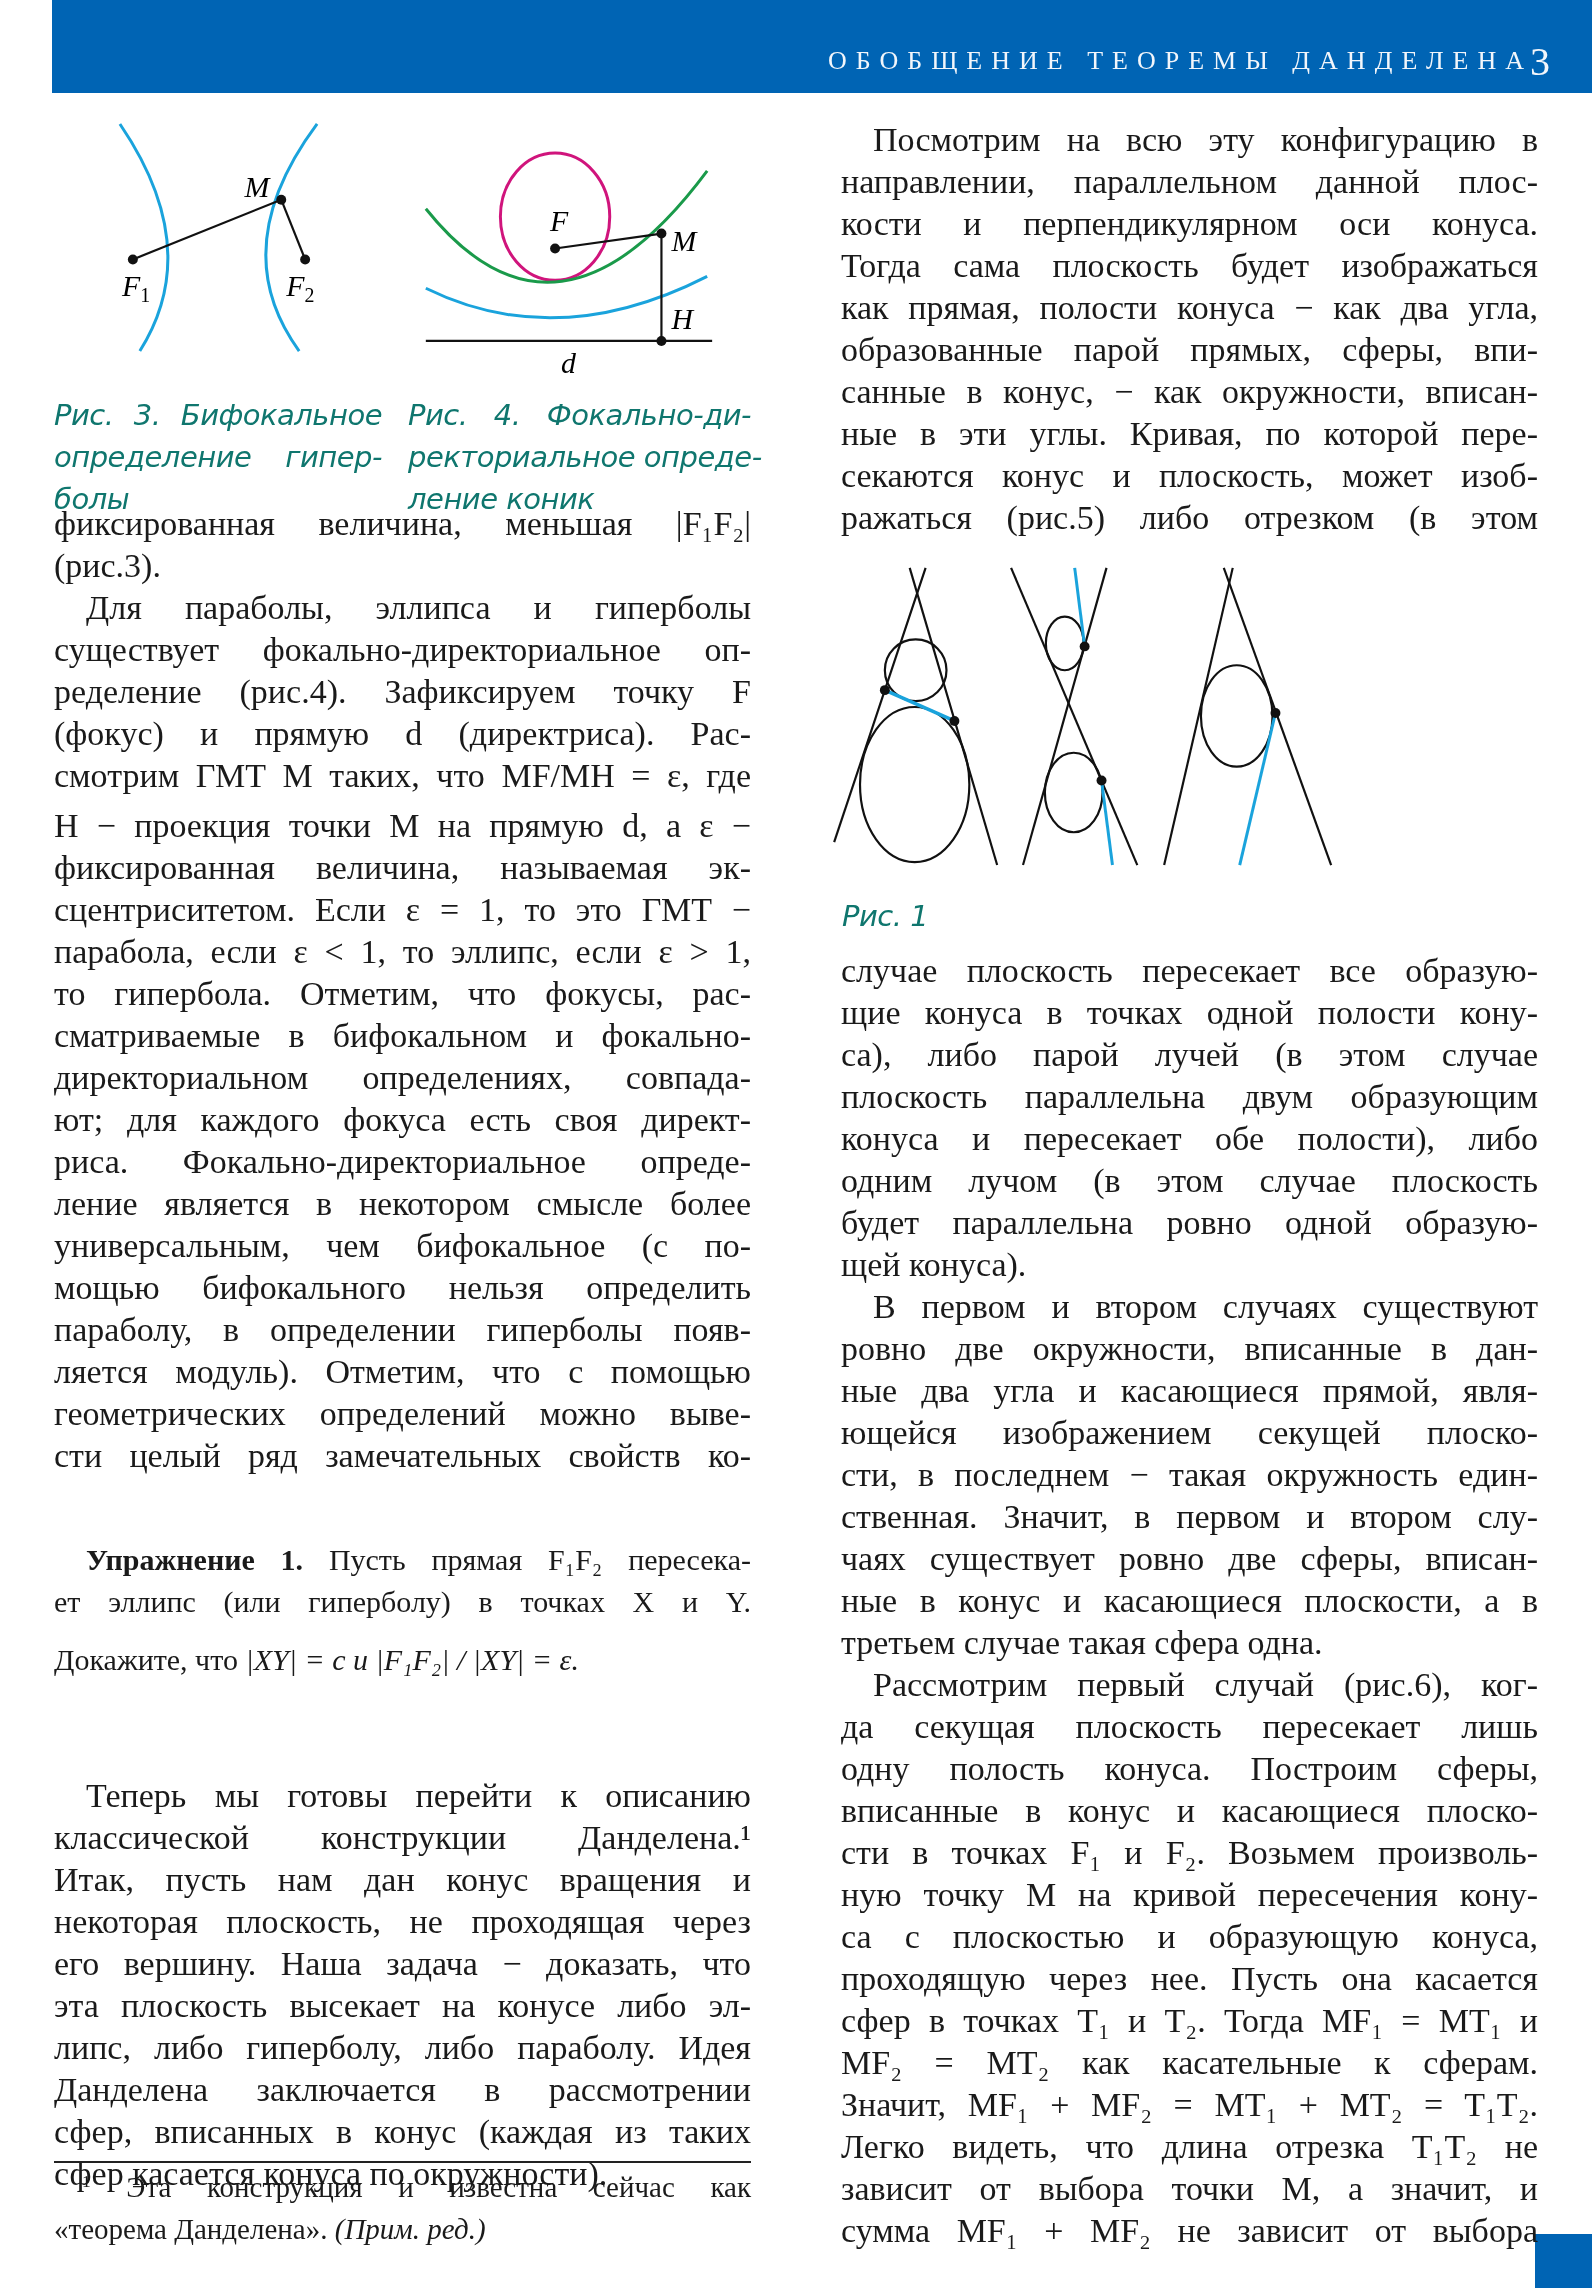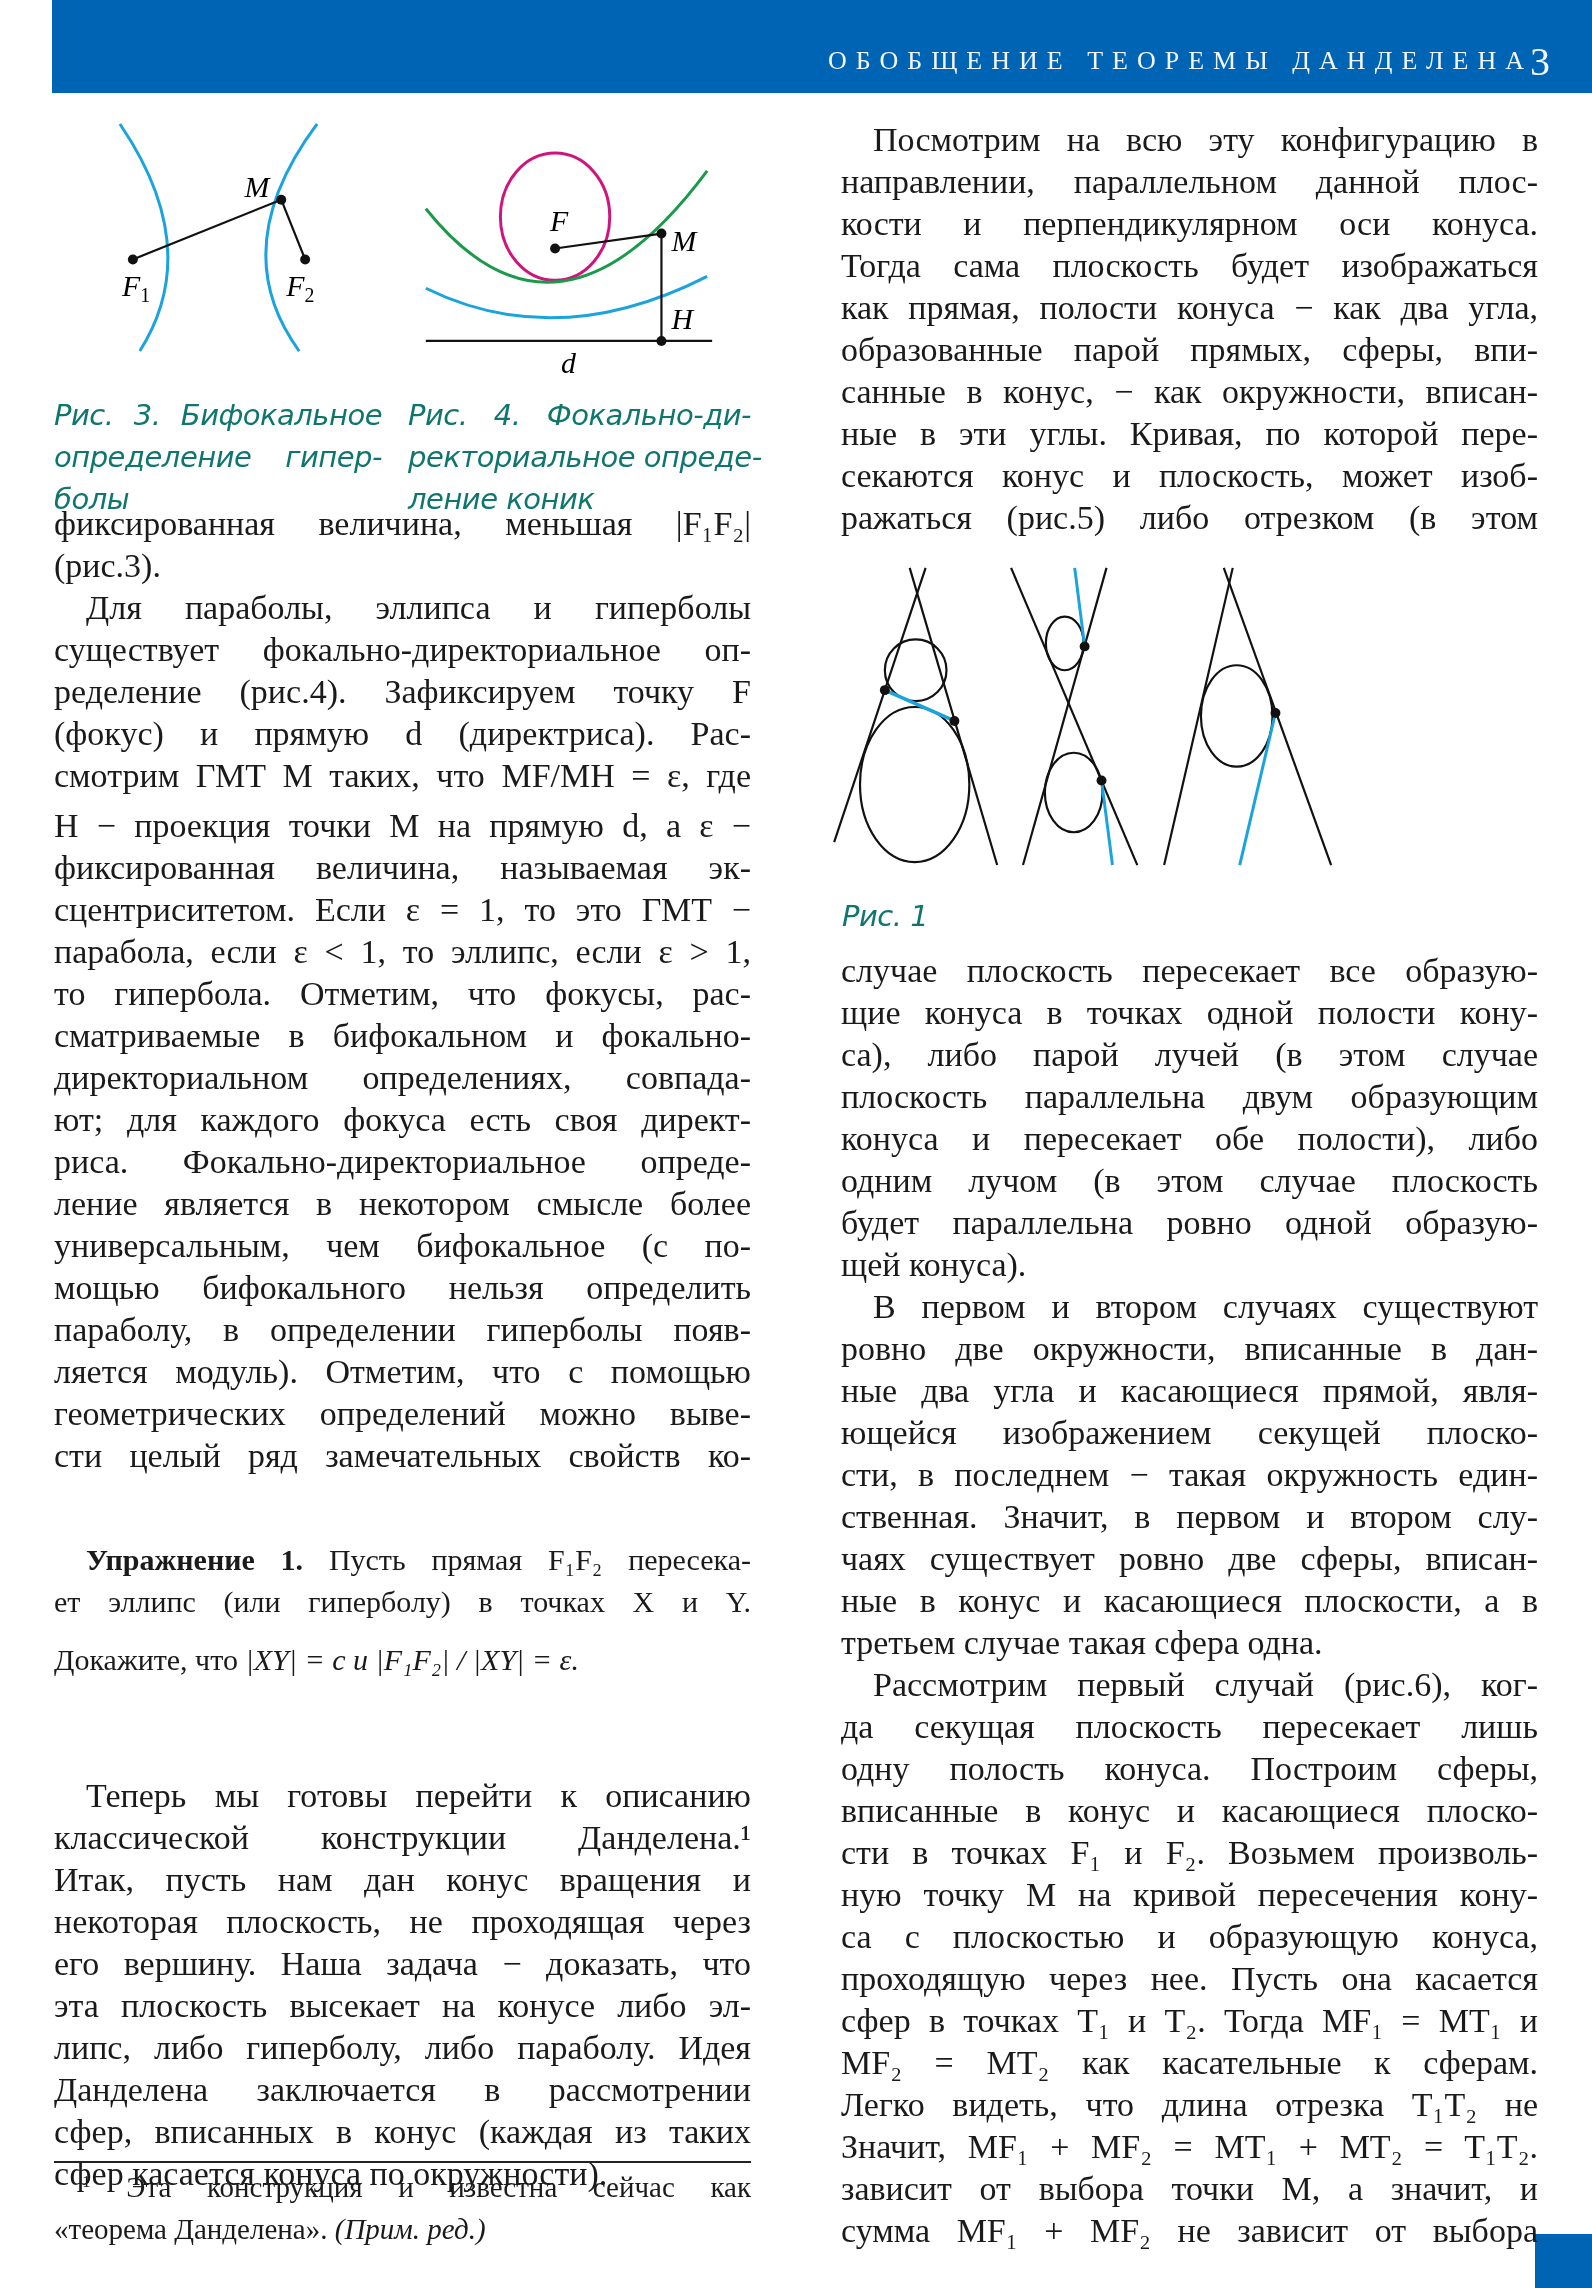--- a/index.html
+++ b/index.html
@@ -195,18 +195,18 @@
   <span class="line" style="padding-left:32px;">Рассмотрим первый случай (рис.6), ког-</span>
   <span class="line">да секущая плоскость пересекает лишь</span>
   <span class="line">одну полость конуса. Построим сферы,</span>
   <span class="line">вписанные в конус и касающиеся плоско-</span>
   <span class="line">сти в точках F₁ и F₂. Возьмем произволь-</span>
   <span class="line">ную точку M на кривой пересечения кону-</span>
   <span class="line">са с плоскостью и образующую конуса,</span>
   <span class="line">проходящую через нее. Пусть она касается</span>
   <span class="line">сфер в точках T₁ и T₂. Тогда MF₁ = MT₁ и</span>
   <span class="line">MF₂ = MT₂ как касательные к сферам.</span>
+  <span class="line">Значит, MF₁ + MF₂ = MT₁ + MT₂ = T₁T₂.</span>
   <span class="line">Легко видеть, что длина отрезка T₁T₂ не</span>
-  <span class="line">Значит, MF₁ + MF₂ = MT₁ + MT₂ = T₁T₂.</span>
   <span class="line">зависит от выбора точки M, а значит, и</span>
   <span class="line">сумма MF₁ + MF₂ не зависит от выбора</span>
 </div>
 
 
 </body></html>

